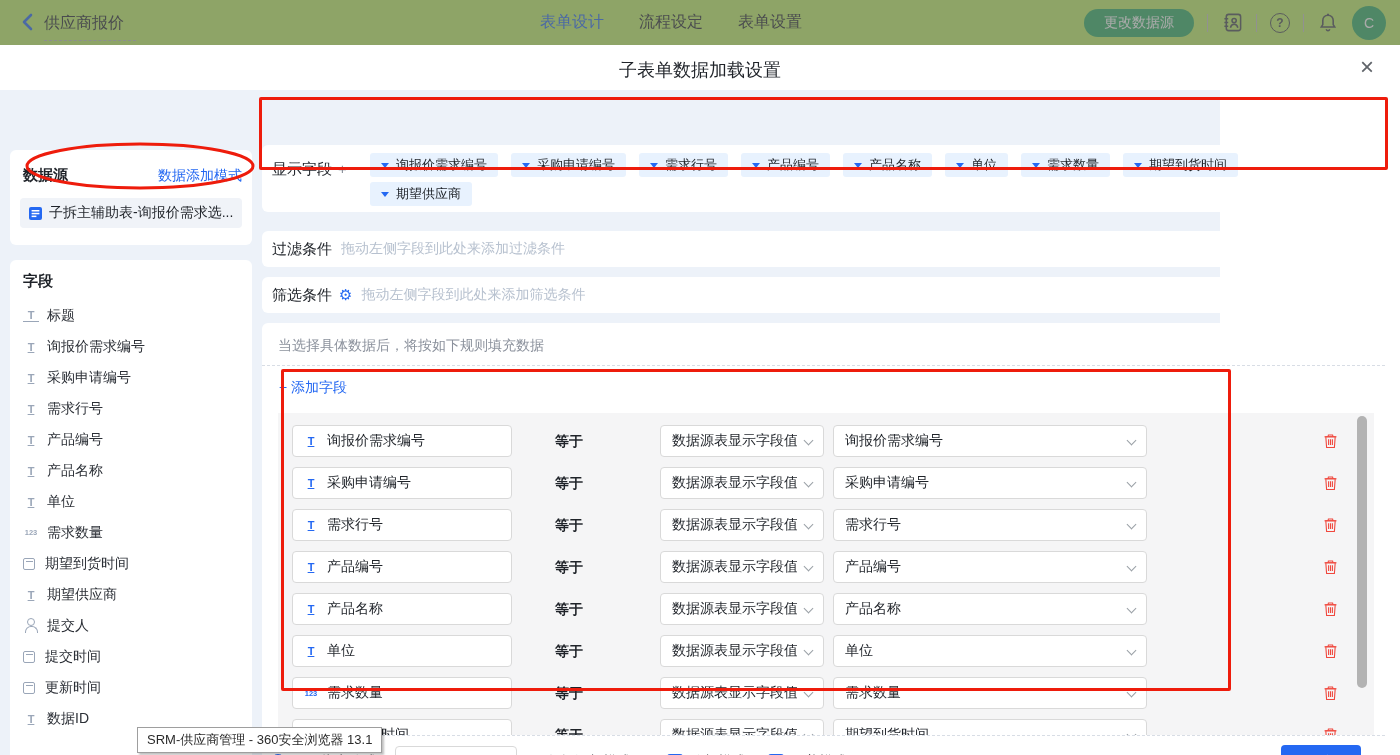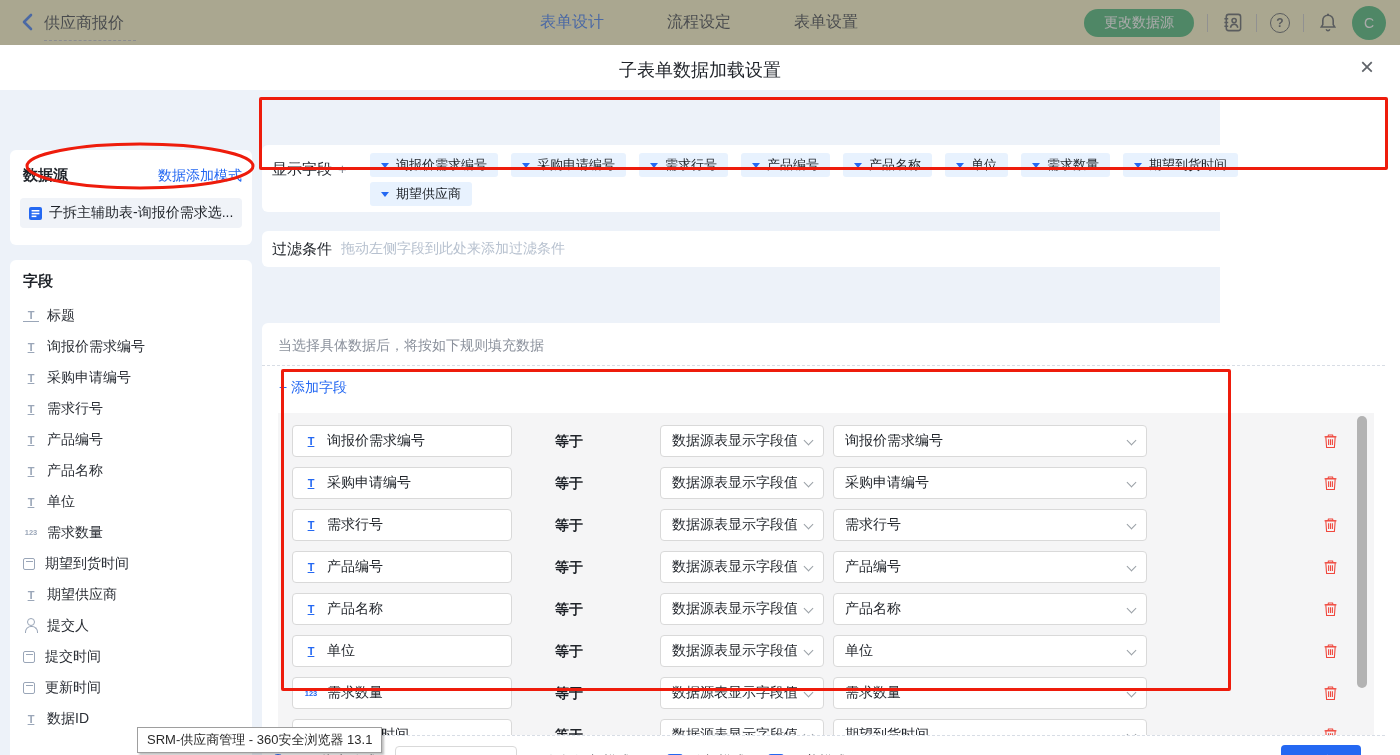--- a/index.html
+++ b/index.html
@@ -1,26 +1,26 @@
 <!DOCTYPE html>
 <html><head>
 <meta charset="utf-8">
 <style>
   * { margin:0; padding:0; box-sizing:border-box; }
   html,body { width:1400px; height:755px; overflow:hidden; }
   body { font-family:"Liberation Sans","DejaVu Sans",sans-serif; font-size:14px; color:#1f2329; background:#fff; }
   .screen { position:relative; width:1400px; height:755px; overflow:hidden; background:#fff; }
 
   
-  .app-header { position:absolute; left:0; top:0; width:1400px; height:63px; background:#fef9c3; z-index:1; }
+  .app-header { position:absolute; left:0; top:0; width:1400px; height:63px; background:#bef264; z-index:1; }
   .header-dim { position:absolute; left:0; top:0; width:1400px; height:45px; background:rgba(105,105,105,0.57); z-index:2; pointer-events:none; }
   .back-btn { position:absolute; left:18px; top:12px; width:20px; height:20px; }
   .back-label { position:absolute; left:44px; top:13px; font-size:16px; color:#23272d; }
   .back-underline { position:absolute; left:44px; top:40px; width:92px; border-top:1px dashed #b9bcc2; }
-  .tabs { position:absolute; left:540px; top:12px; display:flex; gap:63px; font-size:16px; }
+  .tabs { position:absolute; left:540px; top:12px; display:flex; gap:35px; font-size:16px; }
   .tab { color:#23272d; cursor:pointer; }
   .tab.active { color:#2468f2; }
   .header-right { position:absolute; right:14px; top:0; height:45px; display:flex; align-items:center; gap:13px; }
   .pill-btn { height:28px; padding:0 20px; background:#2daf61; color:#fff; border:none; border-radius:14px; font-size:14px; display:flex; align-items:center; }
   .hdr-divider { width:1px; height:18px; background:#c6c6c6; }
   .hdr-ic { width:22px; height:22px; display:flex; align-items:center; justify-content:center; }
   .help-ic { width:20px; height:20px; border:1.6px solid #474b50; border-radius:50%; display:flex; align-items:center; justify-content:center; font-size:12px; font-weight:700; color:#474b50; }
   .avatar { width:34px; height:34px; border-radius:50%; background:#2daf61; color:#fff; display:flex; align-items:center; justify-content:center; font-size:14px; }
 
   
@@ -278,20 +278,25 @@
               <span>期望供应商</span>
             </span>
           </div>
       </div>
 
       <div class="card filter-card">
         <span class="cond-label">过滤条件</span>
         <span class="drop-placeholder">拖动左侧字段到此处来添加过滤条件</span>
       </div>
 
+      <div class="card sift-card">
+        <span class="cond-label">筛选条件</span>
+        <span class="gear">⚙</span>
+        <span class="drop-placeholder">拖动左侧字段到此处来添加筛选条件</span>
+      </div>
 
       <div class="card main-card">
         <div class="hint">当选择具体数据后，将按如下规则填充数据</div>
         <div class="dash-sep dash-1"></div>
         <div class="add-field">+ 添加字段</div>
 
         <div class="scroll-region" id="rules-region">
           <div class="scroll-thumb"></div>
         <div class="rule-row" style="top: 12px;">
               <div class="field-box">

